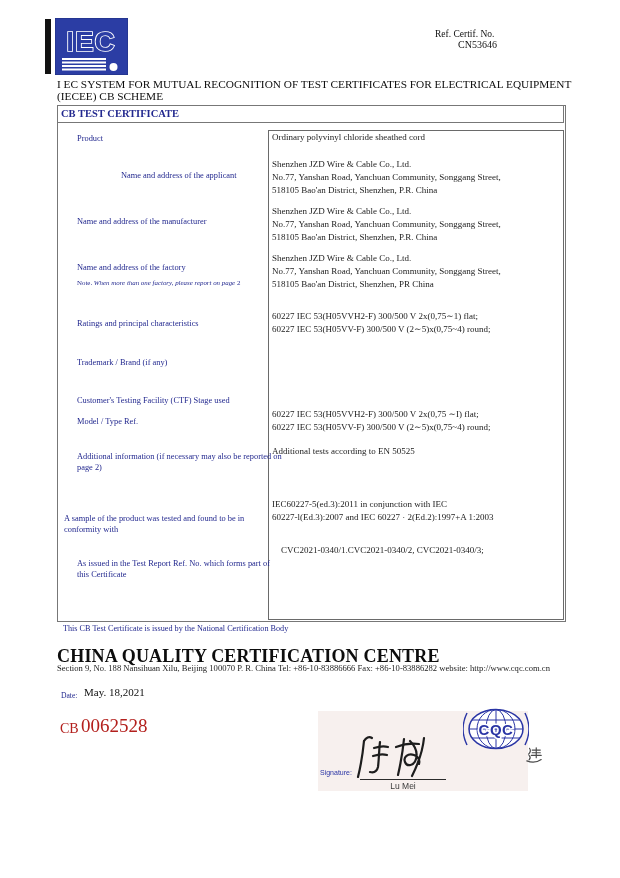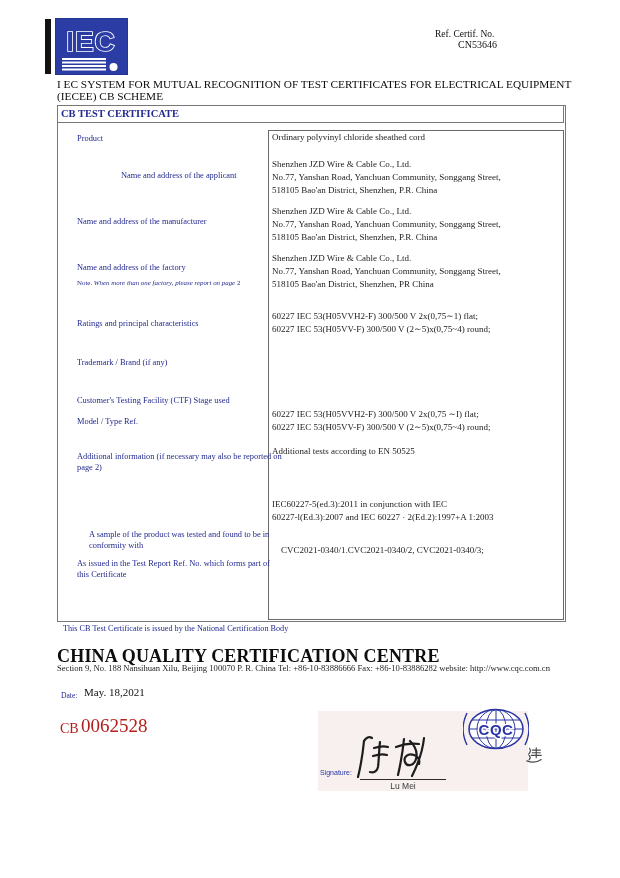--- a/index.html
+++ b/index.html
@@ -74,21 +74,21 @@
   <div class="lbl note" style="left:61px;top:278px;width:215px;">
     <span>Note.</span>
     <i>When more than one factory, please report on page</i>
     <span>2</span>
   </div>
   <div class="lbl" style="left:61px;top:319px;">Ratings and principal characteristics</div>
   <div class="lbl" style="left:61px;top:358px;">Trademark / Brand (if any)</div>
   <div class="lbl" style="left:61px;top:396px;">Customer's Testing Facility (CTF) Stage used</div>
   <div class="lbl" style="left:61px;top:417px;">Model / Type Ref.</div>
   <div class="lbl" style="left:61px;top:452px;width:208px;">Additional information (if necessary may also be reported on page 2)</div>
-  <div class="lbl" style="left:73px;top:514px;width:200px;margin-top:16px;">A sample of the product was tested and found to be in conformity with</div>
+  <div class="lbl" style="left:48px;top:514px;width:200px;">A sample of the product was tested and found to be in conformity with</div>
   <div class="lbl" style="left:61px;top:559px;width:205px;">As issued in the Test Report Ref. No. which forms part of this Certificate</div>
 
   <div class="val" style="left:272px;top:131px;">
     <div>Ordinary polyvinyl chloride sheathed cord</div>
   </div>
   <div class="val" style="left:272px;top:158px;">
     <div>Shenzhen JZD Wire &amp; Cable Co., Ltd.</div>
     <div>No.77, Yanshan Road, Yanchuan Community, Songgang Street,</div>
     <div>518105 Bao'an District, Shenzhen, P.R. China</div>
   </div>

